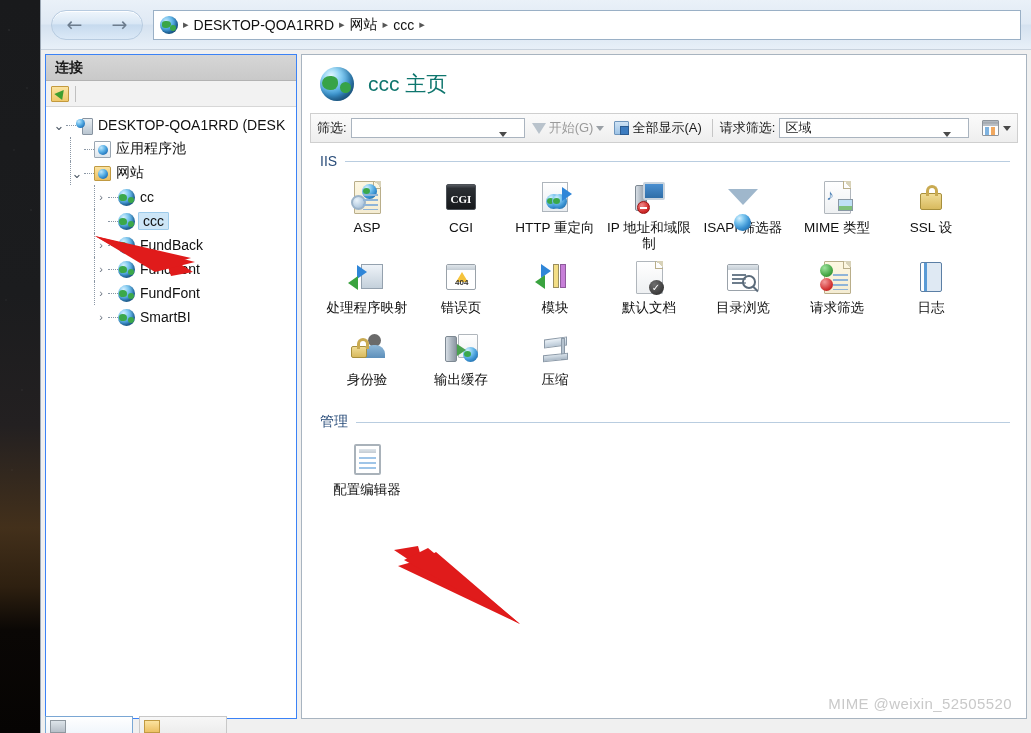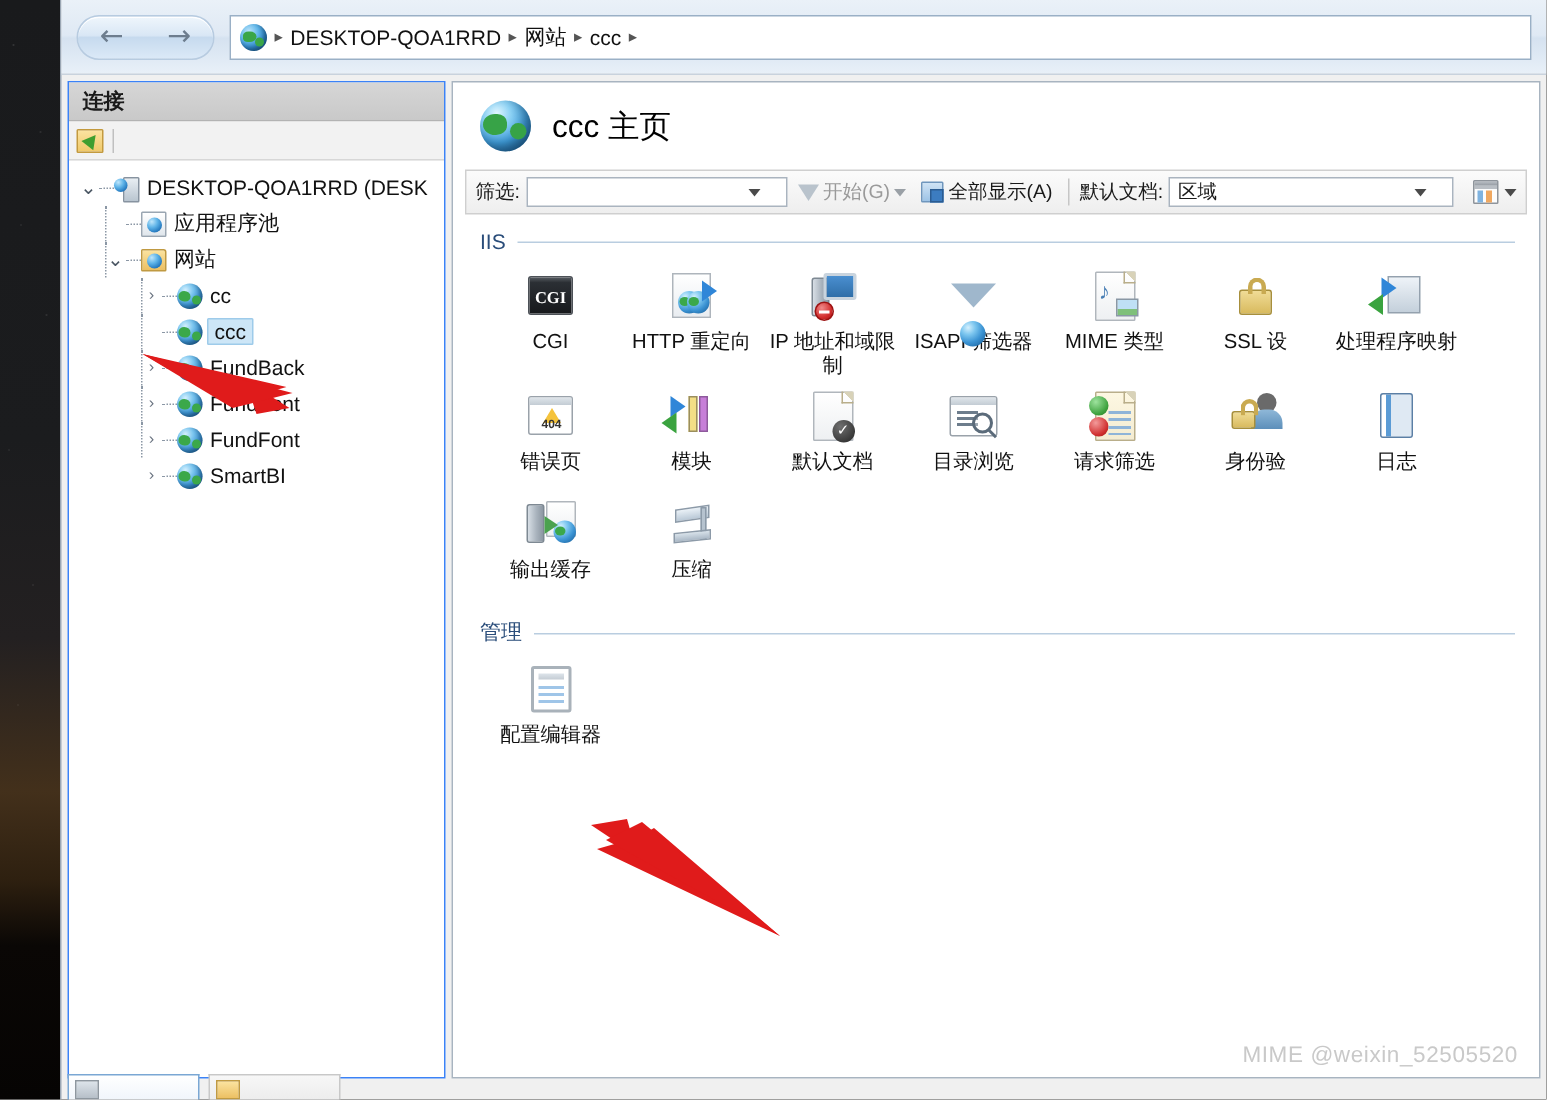--- a/index.html
+++ b/index.html
@@ -184,33 +184,33 @@
     height: 58px; flex: 0 0 58px;
     display: flex; align-items: center; gap: 14px; padding-left: 18px;
   }
   .globe-lg {
     width: 34px; height: 34px; border-radius: 50%; flex:0 0 34px; position:relative; overflow:hidden;
     background: radial-gradient(circle at 33% 25%, #e0f6ff 0%, #8fd3f5 26%, #3f9ddb 58%, #10538e 100%);
     box-shadow: inset -4px -4px 7px rgba(0,0,0,.33);
   }
   .globe-lg::before{content:"";position:absolute;left:2px;top:9px;width:16px;height:14px;background:#37a347;border-radius:55% 45% 50% 55%;}
   .globe-lg::after{content:"";position:absolute;right:3px;top:15px;width:11px;height:11px;background:#37a347;border-radius:50%;}
-  .page-title { font-size: 21px; color: #000000; }
+  .page-title { font-size: 21px; color: #0f766e; }
 
   .filterbar {
     height: 30px; flex:0 0 30px; margin: 0 8px;
     background: linear-gradient(180deg,#fbfbfb 0%, #eeeeee 100%);
     border: 1px solid #cfcfcf;
     display: flex; align-items: center; gap: 4px; padding: 0 6px;
     font-size: 13px; color: #1a1a1a;
   }
   .fb-label { white-space: nowrap; }
   .fb-combo {
     height: 20px; width: 174px; background:#fff; border:1px solid #aab4bf;
-    display:flex; align-items:center; justify-content:flex-end; padding-right:17px;
+    display:flex; align-items:flex-end; justify-content:flex-end; padding-right:17px;
   }
   .fb-combo.group { width: 190px; justify-content: space-between; padding-left:5px; }
   .caret { width:0;height:0;border-left:4px solid transparent;border-right:4px solid transparent;border-top:5px solid #4a4a4a; }
   .caret.dim { border-top-color:#9aa0a6; }
   .fb-btn { display:flex; align-items:center; gap:3px; white-space:nowrap; padding: 1px 3px; }
   .fb-btn.disabled { color:#9a9a9a; }
   .ico-funnel {
     width:0;height:0;border-left:7px solid transparent;border-right:7px solid transparent;
     border-top:11px solid #b9c3cc; flex:0 0 14px;
   }
@@ -562,39 +562,49 @@
         <span class="fb-btn disabled">
           <span class="ico-funnel"></span>
           <span>开始(G)</span>
           <span class="caret dim"></span>
         </span>
         <span class="fb-btn">
           <span class="ico-showall"></span>
           <span>全部显示(A)</span>
         </span>
         <span class="fb-sep"></span>
-        <span class="fb-label">默认文档:</span>
+        <span class="fb-label">请求筛选:</span>
         <span class="fb-combo group">
           <span>区域</span>
           <span class="caret"></span>
         </span>
         <span class="fb-spacer"></span>
         <span class="ico-viewopt"></span>
         <span class="caret"></span>
       </div>
 
       <div class="content">
 
         <div class="section-head">
           <span class="section-name">IIS</span>
           <span class="section-rule"></span>
         </div>
 
         <div class="icongrid">
 
+          <div class="cell">
+            <div class="glyph">
+              <div class="doc lines g">
+                  <span class="corner"></span>
+                <span class="mini-globe" style="left:7px;top:2px;"></span>
+                <span class="gear" style="left:-4px;top:13px;"></span>
+              </div>
+            </div>
+            <div class="cap">ASP</div>
+          </div>
 
           <div class="cell">
             <div class="glyph">
               <div class="cgi-box">CGI</div>
             </div>
             <div class="cap">CGI</div>
           </div>
 
 
           <div class="cell">
@@ -703,34 +713,34 @@
                   <span class="corner"></span>
                 <span style="position:absolute;left:-5px;top:2px;width:13px;height:13px;border-radius:50%;background:radial-gradient(circle at 35% 30%,#9ee39e,#3fa23f 65%,#23741f);"></span>
                 <span style="position:absolute;left:-5px;top:16px;width:13px;height:13px;border-radius:50%;background:radial-gradient(circle at 35% 30%,#f39a9a,#d02f2f 65%,#971212);"></span>
               </div>
             </div>
             <div class="cap">请求筛选</div>
           </div>
 
           <div class="cell">
             <div class="glyph">
+              <div class="book"></div>
+            </div>
+            <div class="cap">日志</div>
+          </div>
+
+          <div class="cell">
+            <div class="glyph">
               <div class="g" style="width:32px;height:30px;position:relative;">
                 <span class="person-head" style="right:2px;top:0;"></span>
                 <span class="person-body" style="right:-2px;top:11px;"></span>
                 <span class="lock" style="position:absolute;left:0;top:12px;width:16px;height:12px;margin:0;"></span>
               </div>
             </div>
             <div class="cap">身份验</div>
-          </div>
-
-          <div class="cell">
-            <div class="glyph">
-              <div class="book"></div>
-            </div>
-            <div class="cap">日志</div>
           </div>
 
 
           <div class="cell">
             <div class="glyph">
               <div class="g" style="width:34px;height:30px;position:relative;">
                 <span class="srv" style="position:absolute;left:1px;top:2px;"></span>
                 <span class="doc white" style="position:absolute;right:0;top:0;width:20px;height:24px;"></span>
                 <span class="mini-globe" style="right:0px;bottom:2px;top:auto;"></span>
                 <span class="cache-arrow" style="left:13px;top:10px;"></span>

